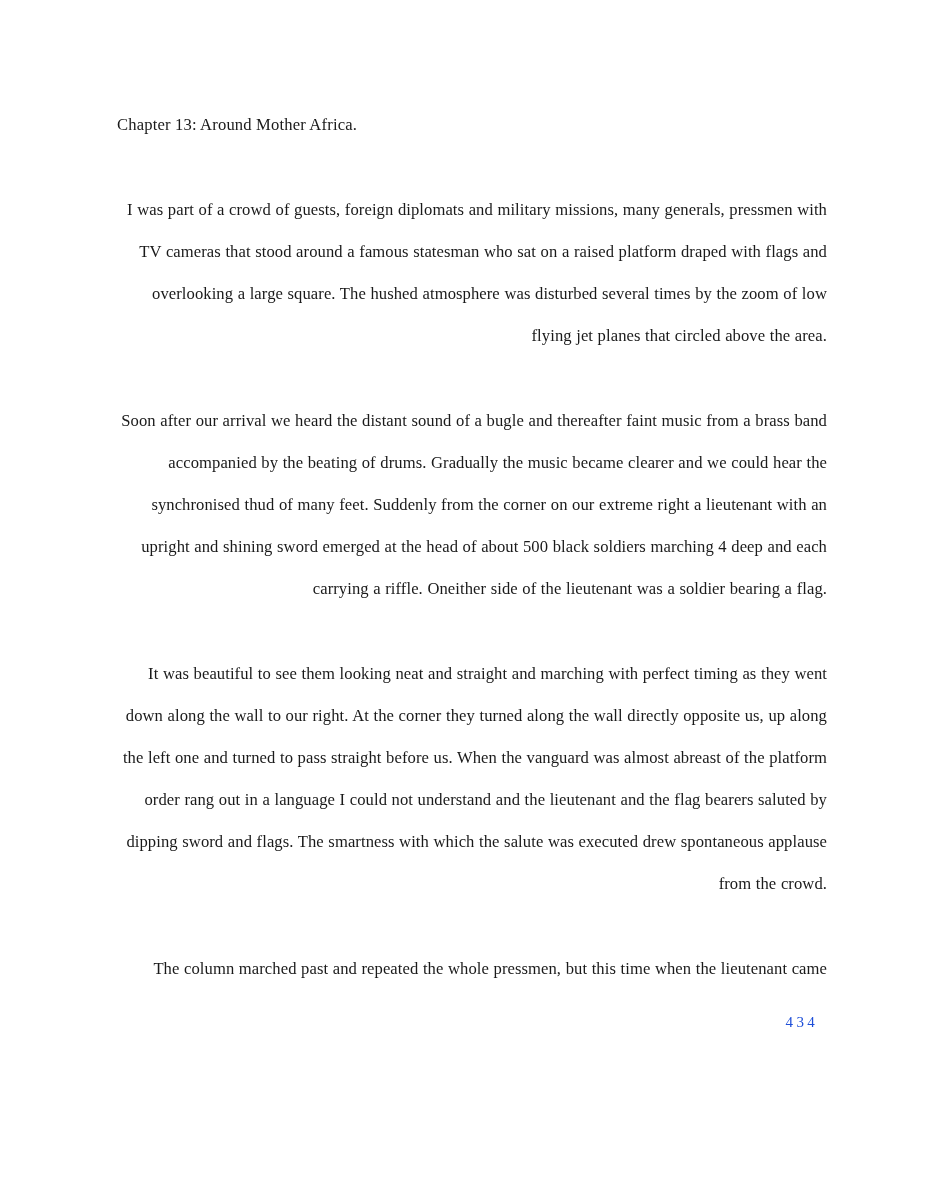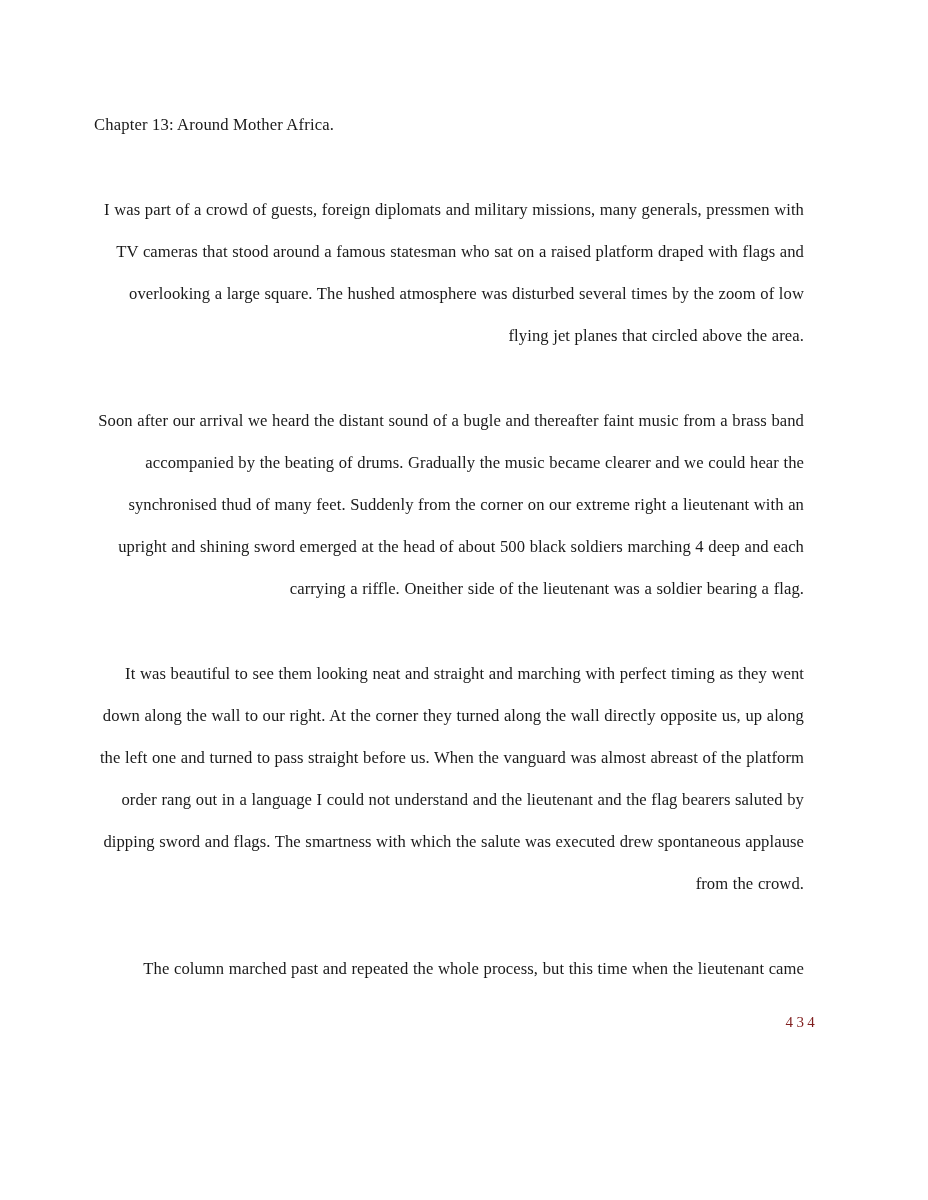--- a/index.html
+++ b/index.html
@@ -15,21 +15,21 @@
   .page {
     position: relative;
     width: 928px;
     height: 1200px;
     background: #ffffff;
     overflow: hidden;
     margin: 0 auto;
   }
   .content {
     position: absolute;
-    left: 94px;
+    left: 117px;
     top: 104px;
     width: 710px;
   }
   .chapter-heading {
     font-size: 16.6px;
     line-height: 42px;
     font-weight: normal;
     margin: 0;
     letter-spacing: 0.01em;
     white-space: nowrap;
@@ -44,21 +44,21 @@
   }
   .gap {
     height: 43px;
   }
   .page-number {
     position: absolute;
     right: 110px;
     top: 1012px;
     font-size: 15px;
     line-height: 20px;
-    color: #7f1d1d;
+    color: #1d4ed8;
     letter-spacing: 0.22em;
     text-align: right;
     font-family: "Liberation Serif", "DejaVu Serif", serif;
   }
 </style>
 </head>
 <body>
 
 <div class="page">
 
@@ -73,19 +73,19 @@
     <div class="gap"></div>
 
     <p class="para">Soon after our arrival we heard the distant sound of a bugle and thereafter faint music from a brass band accompanied by the beating of drums. Gradually the music became clearer and we could hear the synchronised thud of many feet. Suddenly from the corner on our extreme right a lieutenant with an upright and shining sword emerged at the head of about 500 black soldiers marching 4 deep and each carrying a riffle. Oneither side of the lieutenant was a soldier bearing a flag.</p>
 
     <div class="gap"></div>
 
     <p class="para">It was beautiful to see them looking neat and straight and marching with perfect timing as they went down along the wall to our right. At the corner they turned along the wall directly opposite us, up along the left one and turned to pass straight before us. When the vanguard was almost abreast of the platform order rang out in a language I could not understand and the lieutenant and the flag bearers saluted by dipping sword and flags. The smartness with which the salute was executed drew spontaneous applause from the crowd.</p>
 
     <div class="gap"></div>
 
-    <p class="para">The column marched past and repeated the whole process, but this time when the lieutenant came</p>
+    <p class="para">The column marched past and repeated the whole pressmen, but this time when the lieutenant came</p>
 
   </div>
 
   <div class="page-number">434</div>
 
 </div>
 
 </body></html>

